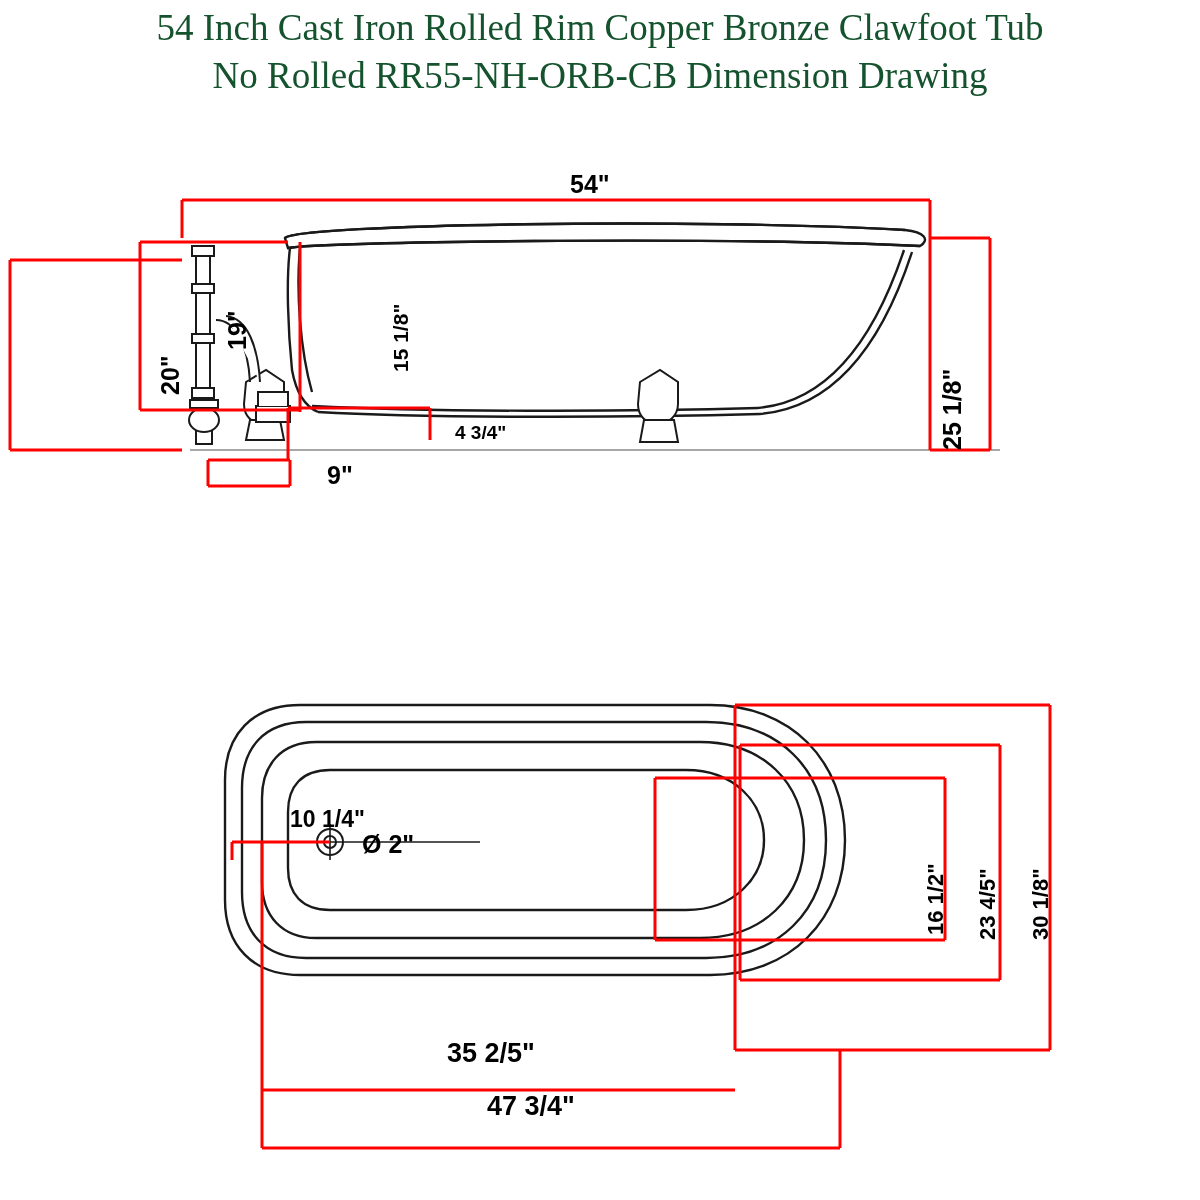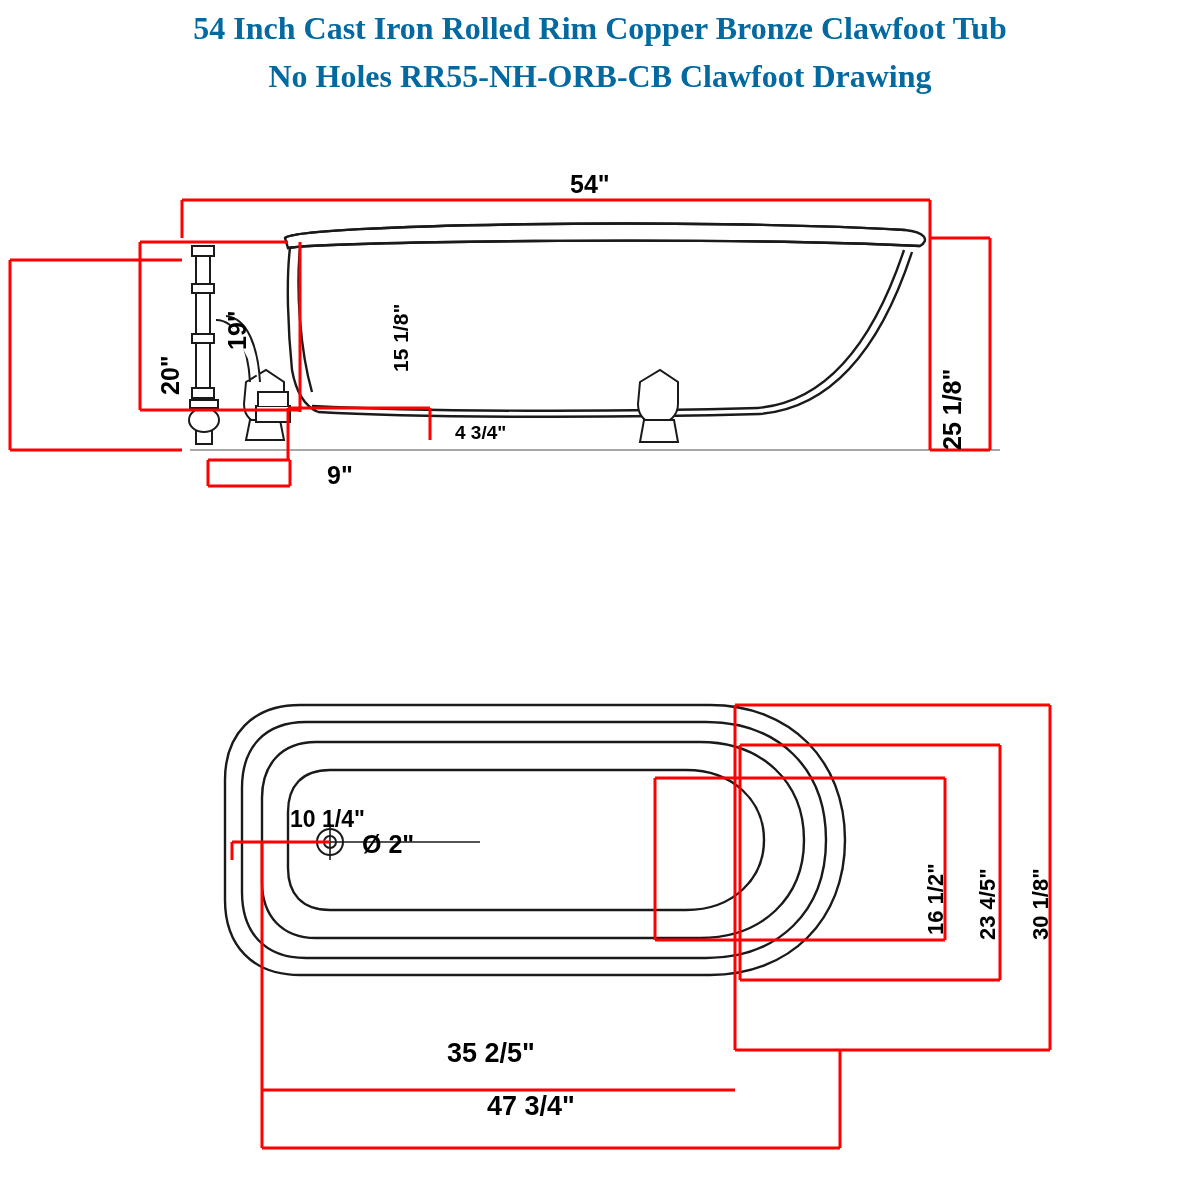--- a/index.html
+++ b/index.html
@@ -20,25 +20,25 @@
   #title-block {
     position: absolute;
     top: 0;
     left: 0;
     width: 1200px;
     text-align: center;
     padding-top: 4px;
   }
   .title-line {
     font-family: "Liberation Serif", serif;
-    font-size: 32px;
-    font-weight: bold;
+    font-size: 37px;
+    font-weight: normal;
     line-height: 48px;
     letter-spacing: 0px;
-    color: #0369a1;
+    color: #14532d;
   }
 
   
   .drawing {
     position: absolute;
     left: 0;
     width: 1200px;
   }
   #side-view { top: 120px;  height: 540px; }
   #top-view  { top: 650px;  height: 550px; }
@@ -62,21 +62,21 @@
   .dim-v { 
     transform-origin: 0 0;
     transform: rotate(-90deg);
   }
 </style>
 </head>
 <body>
 
 <div id="title-block">
   <div class="title-line">54 Inch Cast Iron Rolled Rim Copper Bronze Clawfoot Tub</div>
-  <div class="title-line">No Holes RR55-NH-ORB-CB Clawfoot Drawing</div>
+  <div class="title-line">No Rolled RR55-NH-ORB-CB Dimension Drawing</div>
 </div>
 
 <div class="drawing" id="side-view">
   <svg viewBox="0 0 1200 540" xmlns="http://www.w3.org/2000/svg">
     <g fill="none" stroke="#1a1a1a" stroke-width="2.4">
 
       <path d="M285 118 C 300 104, 700 98, 905 110 C 925 112, 930 120, 920 126 C 700 116, 320 122, 288 128 Z" fill="#ffffff"></path>
       <path d="M285 118 C 300 104, 700 98, 905 110"></path>
       <path d="M288 128 C 320 122, 700 116, 920 126"></path>
 

